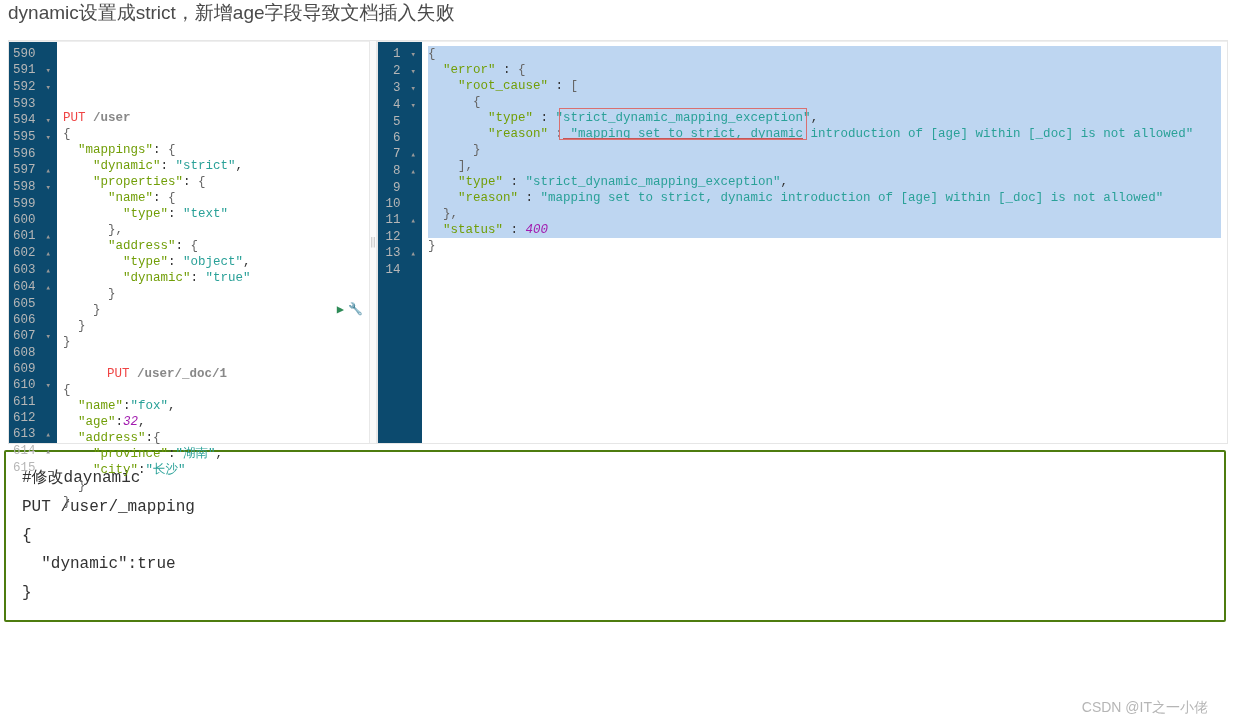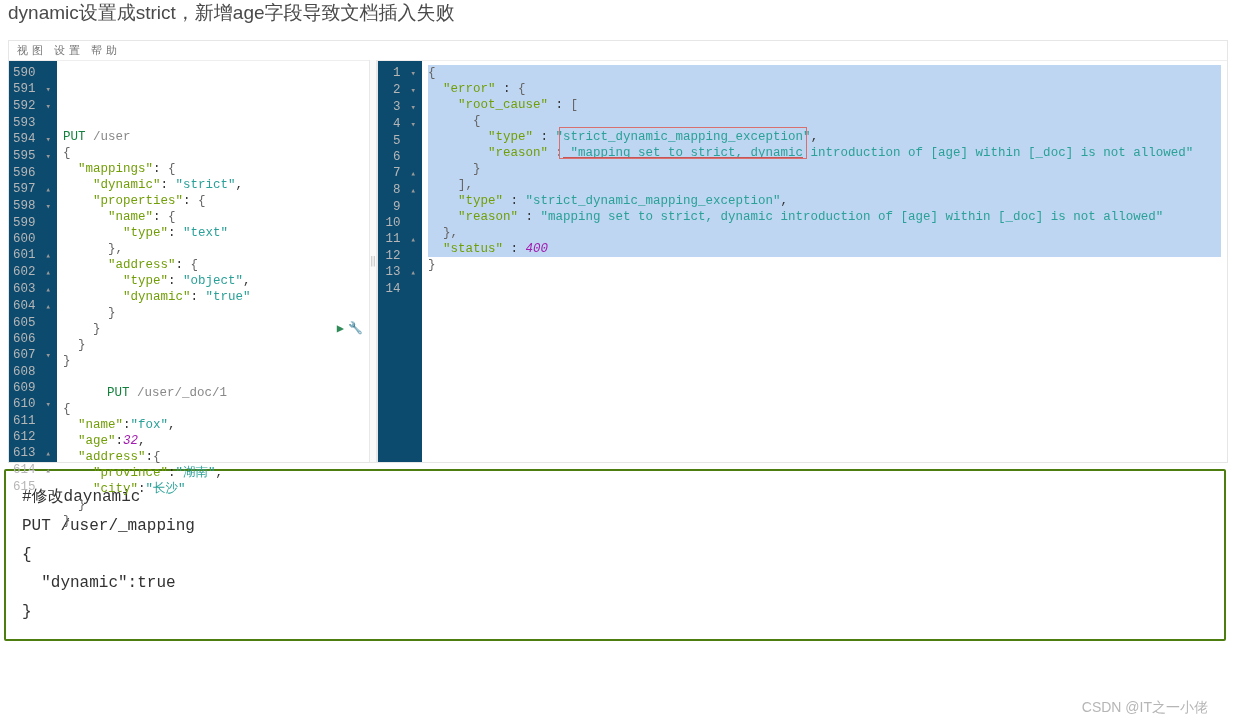--- a/index.html
+++ b/index.html
@@ -83,22 +83,22 @@
   .sel-row::before {
     content:"";
     position:absolute; left:-6px; right:0; top:0; bottom:0;
     background:#e8effa;
     z-index:-1;
   }
   .right-sel .row {
     background: rgba(137, 181, 229, 0.55);
   }
   
-  .method { color: #15803d; }
-  .path   { color: #888888; }
+  .method { color: #ef4444; }
+  .path   { color: #888888; font-weight: bold; }
   .punc   { color: #666666; }
   .key    { color: #719e07; }   
   .str    { color: #2aa198; }   
   .num    { color: #a21caf; font-style: italic; }
   .active-marker {
     position:absolute;
     left:-6px; right:0;
     background:#e4f1fb;
     z-index:-2;
   }
@@ -152,21 +152,20 @@
     font-family: Arial, sans-serif;
   }
 </style>
 </head>
 <body>
 <div class="container">
 
 <div class="heading">dynamic设置成strict，新增age字段导致文档插入失败</div>
 
 <div class="ide-wrap">
-  <div class="toolbar">视图  设置  帮助</div>
   <div class="panes">
 
     <div class="pane-left">
       <div class="gutter" id="left-gutter">
             <div>590 <span class="fold"></span></div>
             <div>591 <span class="fold">▾</span></div>
             <div>592 <span class="fold">▾</span></div>
             <div>593 <span class="fold"></span></div>
             <div>594 <span class="fold">▾</span></div>
             <div>595 <span class="fold">▾</span></div>

